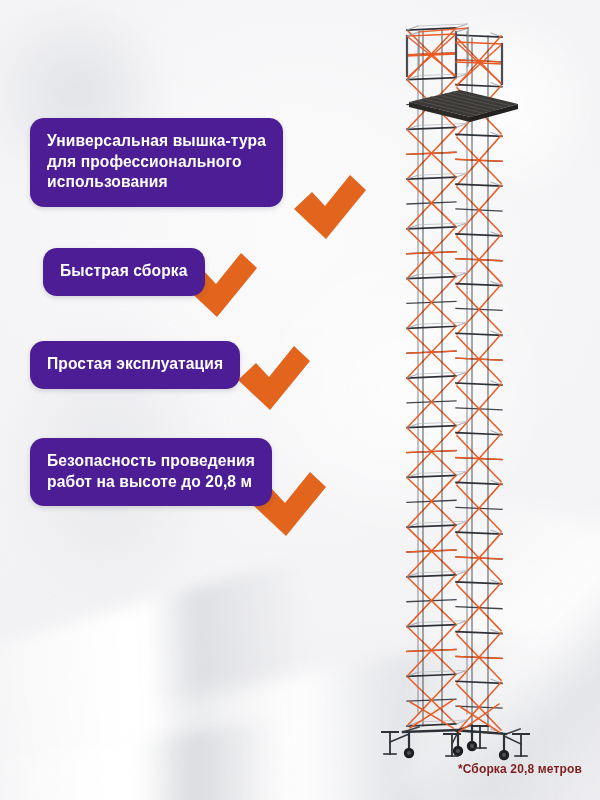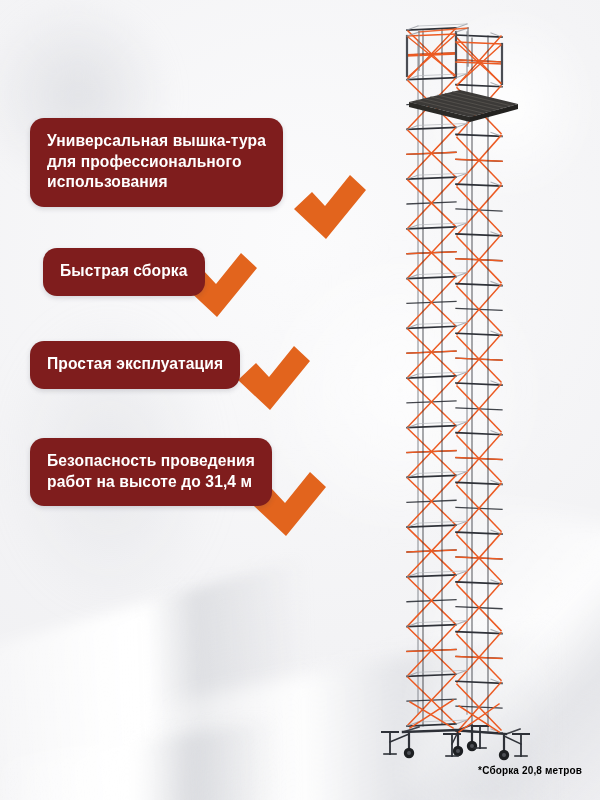--- a/index.html
+++ b/index.html
@@ -100,21 +100,21 @@
     left: 0; top: 0;
     width: 370px;
     height: 100%;
   }
   .feature {
     position: absolute;
   }
   .badge {
     position: relative;
     display: inline-block;
-    background: #7f1d1d;
+    background: #4c1d95;
     color: #ffffff;
     border-radius: 14px;
     padding: 13px 17px 14px 17px;
     font-size: 15.6px;
     font-weight: bold;
     line-height: 1.33;
     letter-spacing: 0.1px;
     box-shadow: 0 2px 5px rgba(60,62,75,0.18);
     white-space: pre-line;
     z-index: 2;
@@ -145,22 +145,22 @@
     width: 150px;
     height: 760px;
   }
   .tower svg { display: block; }
 
   
   .caption {
     position: absolute;
     right: 18px;
     bottom: 24px;
-    color: #000000;
-    font-size: 10px;
+    color: #7f1d1d;
+    font-size: 12px;
     font-weight: bold;
     letter-spacing: 0.15px;
   }
 </style>
 </head>
 <body>
 
 <div id="page">
 
   <div class="bg-base"></div>
@@ -204,21 +204,21 @@
       <div class="badge">Простая эксплуатация</div>
     </div>
 
     <div class="feature f4">
       <span class="check">
         <svg width="76" height="68" viewBox="0 0 76 68">
           <path d="M2 36 L20 19 L33 33 L58 2 L74 17 L34 66 Z" fill="#e2641d"></path>
         </svg>
       </span>
       <div class="badge">Безопасность проведения
-работ на высоте до 31,4 м</div>
+работ на высоте до 20,8 м</div>
     </div>
 
 
   </div>
 
   <div class="tower">
     <svg width="150" height="760" viewBox="0 0 150 760" id="tower-svg">
       <defs>
         <linearGradient id="postGrad" x1="0" y1="0" x2="1" y2="0">
           <stop offset="0%" stop-color="#6e7178"></stop>

